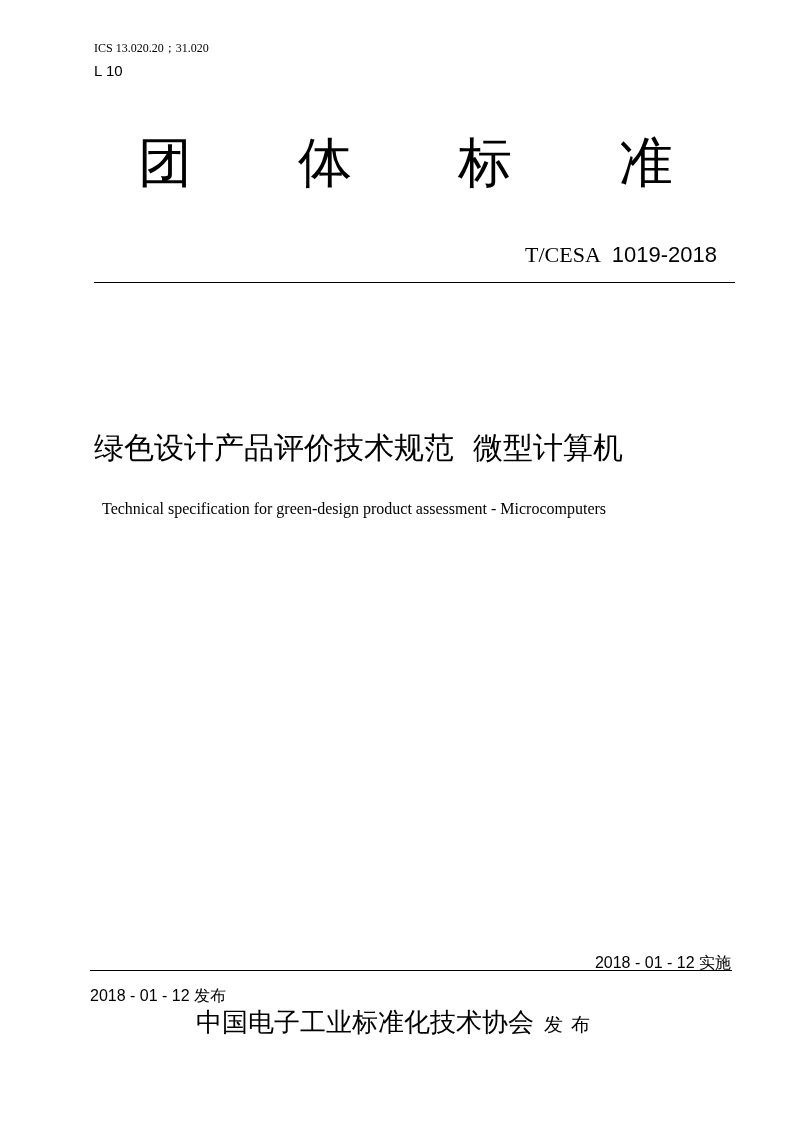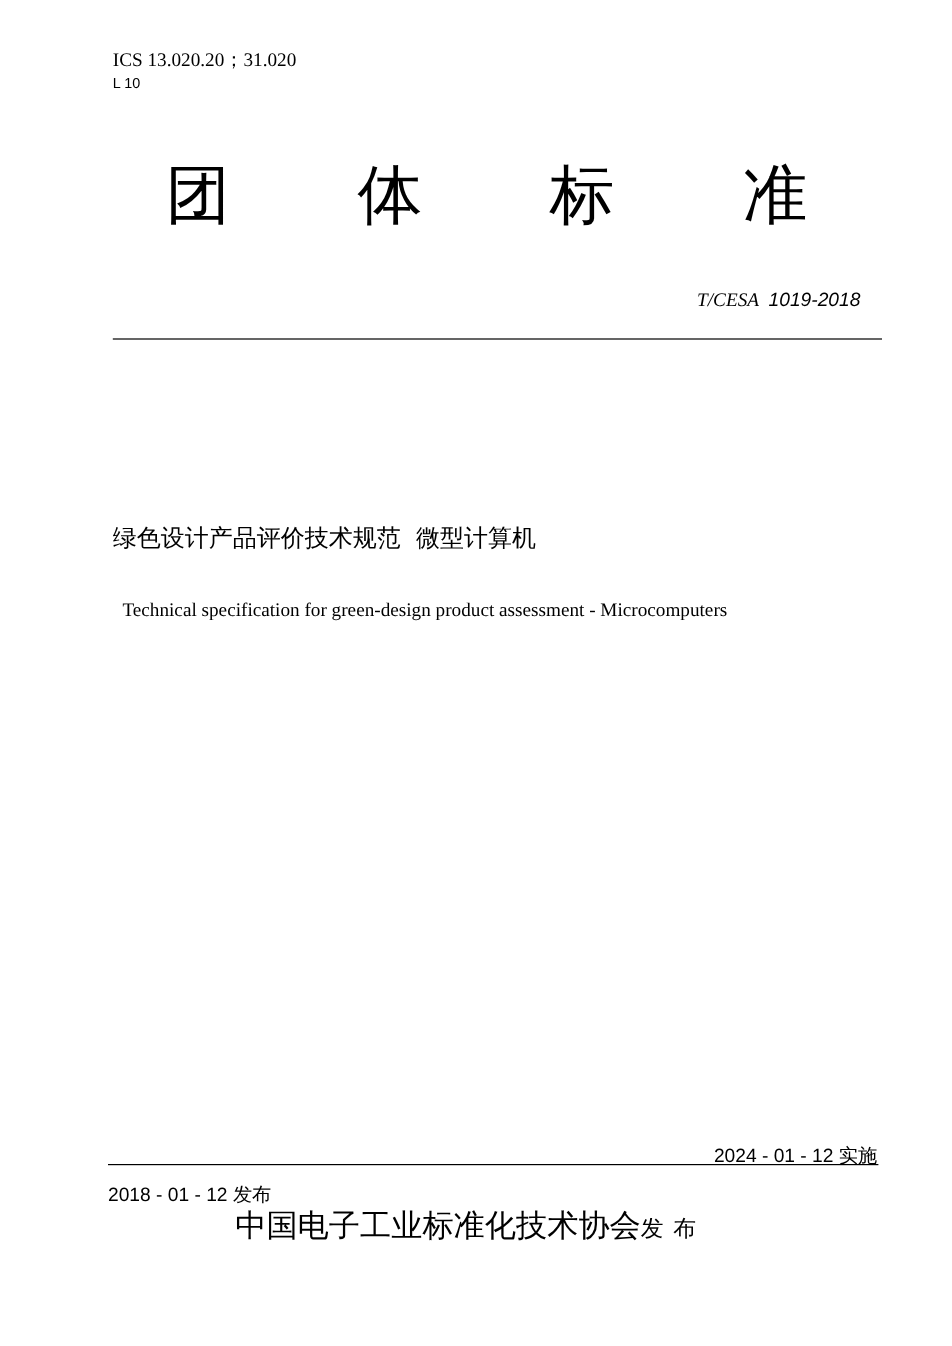--- a/index.html
+++ b/index.html
@@ -1,32 +1,32 @@
 <!DOCTYPE html>
 <html><head>
 <meta charset="utf-8">
 <style>
   html, body { margin: 0; padding: 0; background: #ffffff; }
   body { width: 793px; height: 1122px; position: relative; overflow: hidden; color: #000; }
   .abs { position: absolute; }
   .serif { font-family: "Liberation Serif", "DejaVu Serif", serif; }
   .sans { font-family: "Liberation Sans", "DejaVu Sans", sans-serif; }
-  #ics { left: 94px; top: 40px; font-size: 16px; }
-  #cls { left: 94px; top: 62px; font-size: 12px; }
+  #ics { left: 94px; top: 40px; font-size: 12px; }
+  #cls { left: 94px; top: 62px; font-size: 15px; }
   .big { top: 132px; font-size: 54px; line-height: 62px; width: 60px; text-align: center; font-family: "DejaVu Sans", sans-serif; }
-  #docno { right: 76px; top: 242px; font-size: 16px; white-space: nowrap; font-style: italic; }
+  #docno { right: 76px; top: 242px; font-size: 22px; white-space: nowrap; }
   #docno .n { font-family: "Liberation Sans", sans-serif; }
   #rule1 { left: 94px; width: 641px; top: 282px; height: 0; border-top: 1px solid #000; }
-  #title-cn { left: 94px; top: 428px; font-size: 20px; line-height: 40px; white-space: nowrap; font-family: "DejaVu Sans", sans-serif; text-align: right; }
+  #title-cn { left: 94px; top: 428px; font-size: 30px; line-height: 40px; white-space: nowrap; font-family: "DejaVu Sans", sans-serif; text-align: right; }
   #title-en { left: 102px; top: 500px; font-size: 16px; white-space: nowrap; }
   #pub-date { left: 90px; top: 986px; font-size: 16px; white-space: nowrap; }
   #impl-date { right: 62px; top: 953px; font-size: 16px; white-space: nowrap; }
   #rule2 { left: 90px; width: 642px; top: 970px; height: 0; border-top: 1px solid #000; }
   #publisher { left: 196px; top: 1004px; font-size: 26px; line-height: 36px; white-space: nowrap; font-family: "DejaVu Sans", sans-serif; }
-  #publisher .suffix { font-size: 19px; margin-left: 0; letter-spacing: 8px; }
+  #publisher .suffix { font-size: 19px; margin-left: 10px; letter-spacing: 8px; }
 </style>
 </head>
 <body>
 
 <div class="abs serif" id="ics">ICS 13.020.20；31.020</div>
 <div class="abs sans" id="cls">L 10</div>
 
 <div class="abs big" style="left:135px">团</div>
 <div class="abs big" style="left:295px">体</div>
 <div class="abs big" style="left:455px">标</div>
@@ -36,18 +36,18 @@
   <span class="serif">T/CESA</span>&nbsp;
   <span class="n">1019-2018</span>
 </div>
 
 <div class="abs" id="rule1"></div>
 
 <div class="abs" id="title-cn" style="white-space:pre">绿色设计产品评价技术规范  微型计算机</div>
 <div class="abs serif" id="title-en">Technical specification for green-design product assessment - Microcomputers</div>
 
 <div class="abs sans" id="pub-date">2018 - 01 - 12 发布</div>
-<div class="abs sans" id="impl-date">2024 - 01 - 12 实施</div>
+<div class="abs sans" id="impl-date">2018 - 01 - 12 实施</div>
 <div class="abs" id="rule2"></div>
 
 <div class="abs" id="publisher">
   <span>中国电子工业标准化技术协会</span><span class="suffix">发布</span>
 </div>
 
 </body></html>

